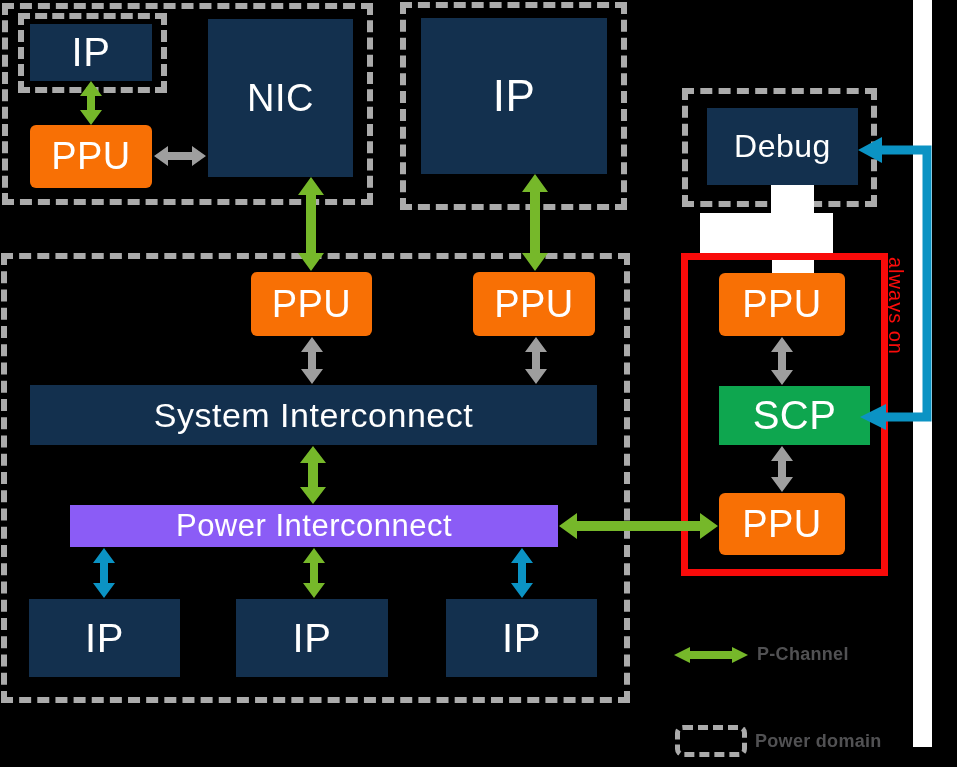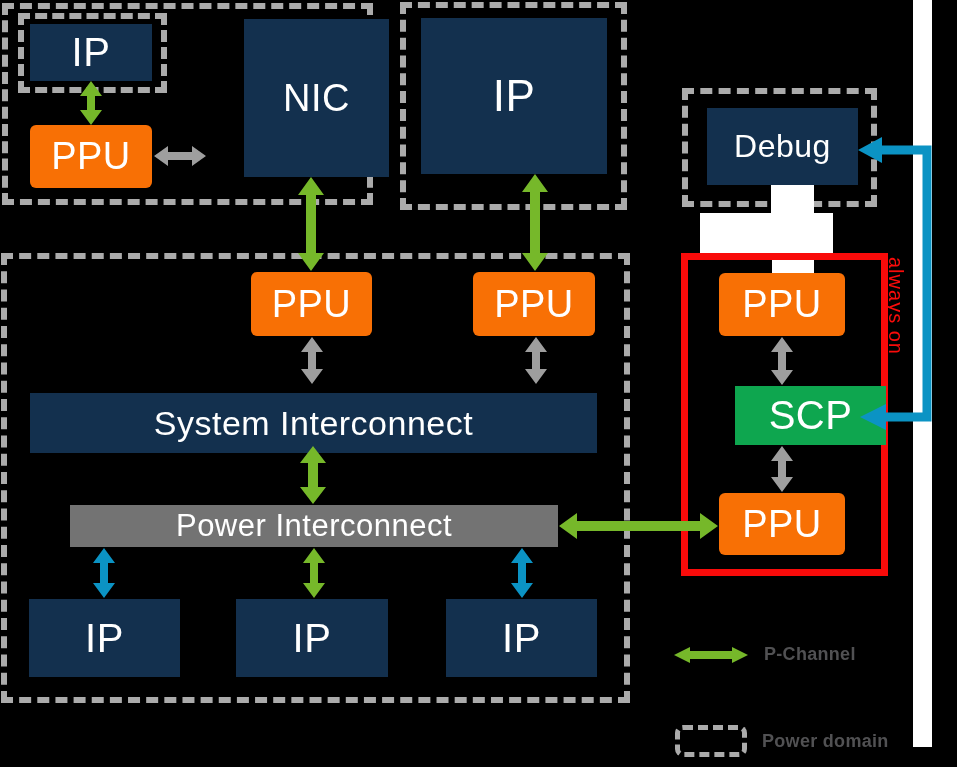--- a/index.html
+++ b/index.html
@@ -6,25 +6,25 @@
   #canvas{position:relative;width:957px;height:767px;background:#000;overflow:hidden;
           font-family:"Liberation Sans",sans-serif;}
   .domain{position:absolute;border:6px dashed #ABABAB;z-index:5;box-sizing:border-box;}
   .white{position:absolute;background:#FFFFFF;z-index:8;}
   #red-box{position:absolute;border:7px solid #F90B0A;z-index:10;box-sizing:border-box;}
   .box{position:absolute;display:flex;align-items:center;justify-content:center;
        color:#FFFFFF;z-index:20;font-weight:400;letter-spacing:0.5px;}
   .navy{background:#13304E;}
   .orange{background:#F87005;border-radius:6px;}
   .green{background:#0EA64F;}
-  .cyan{background:#737373;}
+  .cyan{background:#8b5cf6;}
   #arrow-layer{position:absolute;left:0;top:0;width:957px;height:767px;z-index:30;}
   #always-on-label{position:absolute;left:884px;top:257px;height:130px;z-index:25;
        writing-mode:vertical-rl;color:#F90B0A;font-size:20px;font-weight:400;letter-spacing:1px;}
-  .legend-row{position:absolute;display:flex;align-items:center;gap:15px;z-index:20;}
+  .legend-row{position:absolute;display:flex;align-items:center;gap:8px;z-index:20;}
   .legend-label{color:#515153;font-size:18px;font-weight:bold;letter-spacing:0.3px;}
   .legend-dashed{width:62px;height:22px;border:5px dashed #ABABAB;border-radius:8px;}
 </style>
 </head>
 <body>
 
 <div id="canvas">
 
   <div class="domain" style="left:2px;top:3px;width:371px;height:202px;"></div>
   <div class="domain" style="left:18px;top:13px;width:149px;height:80px;"></div>
@@ -35,34 +35,34 @@
   <div class="white" style="left:771px;top:185px;width:43px;height:29px;"></div>
   <div class="white" style="left:700px;top:213px;width:133px;height:40px;"></div>
   <div class="white" style="left:772px;top:258px;width:42px;height:16px;"></div>
   <div class="white" style="left:913px;top:0px;width:19px;height:747px;"></div>
 
   <div id="red-box" style="left:681px;top:253px;width:207px;height:323px;"></div>
   <div id="always-on-label">always on</div>
 
   <div class="box navy" style="left:30px;top:24px;width:122px;height:57px;font-size:40px;">IP</div>
   <div class="box orange" style="left:30px;top:125px;width:122px;height:63px;font-size:38px;">PPU</div>
-  <div class="box navy" style="left:208px;top:19px;width:145px;height:158px;font-size:38px;margin-left:36px;">NIC</div>
+  <div class="box navy" style="left:208px;top:19px;width:145px;height:158px;font-size:38px;">NIC</div>
   <div class="box navy" style="left:421px;top:18px;width:186px;height:156px;font-size:44px;">IP</div>
 
   <div class="box orange" style="left:251px;top:272px;width:121px;height:64px;font-size:38px;">PPU</div>
   <div class="box orange" style="left:473px;top:272px;width:122px;height:64px;font-size:38px;">PPU</div>
-  <div class="box navy" style="left:30px;top:385px;width:567px;height:60px;font-size:34px;margin-top:8px;">System Interconnect</div>
+  <div class="box navy" style="left:30px;top:385px;width:567px;height:60px;font-size:34px;">System Interconnect</div>
   <div class="box cyan" style="left:70px;top:505px;width:488px;height:42px;font-size:31px;">Power Interconnect</div>
   <div class="box navy" style="left:29px;top:599px;width:151px;height:78px;font-size:40px;">IP</div>
   <div class="box navy" style="left:236px;top:599px;width:152px;height:78px;font-size:40px;">IP</div>
   <div class="box navy" style="left:446px;top:599px;width:151px;height:78px;font-size:40px;">IP</div>
 
   <div class="box navy" style="left:707px;top:108px;width:151px;height:77px;font-size:32px;">Debug</div>
   <div class="box orange" style="left:719px;top:273px;width:126px;height:63px;font-size:38px;">PPU</div>
-  <div class="box green" style="left:735px;top:386px;width:151px;height:59px;font-size:40px;">SCP</div>
+  <div class="box green" style="left:719px;top:386px;width:151px;height:59px;font-size:40px;">SCP</div>
   <div class="box orange" style="left:719px;top:493px;width:126px;height:62px;font-size:38px;">PPU</div>
 
   <svg id="arrow-layer">
 
     <polyline points="878,150 927,150 927,417 884,417" stroke="#0B93C4" stroke-width="9" fill="none"></polyline>
     <polygon points="858,150 882,137 882,163" fill="#0B93C4"></polygon>
     <polygon points="860,417 886,404 886,430" fill="#0B93C4"></polygon>
   <polygon points="91,81 102,96 95,96 95,110 102,110 91,125 80,110 87,110 87,96 80,96" fill="#76B82A"></polygon>
       <polygon points="311,177 324,195 316,195 316,253 324,253 311,271 298,253 306,253 306,195 298,195" fill="#76B82A"></polygon>
       <polygon points="535,174 548,192 540,192 540,253 548,253 535,271 522,253 530,253 530,192 522,192" fill="#76B82A"></polygon>

